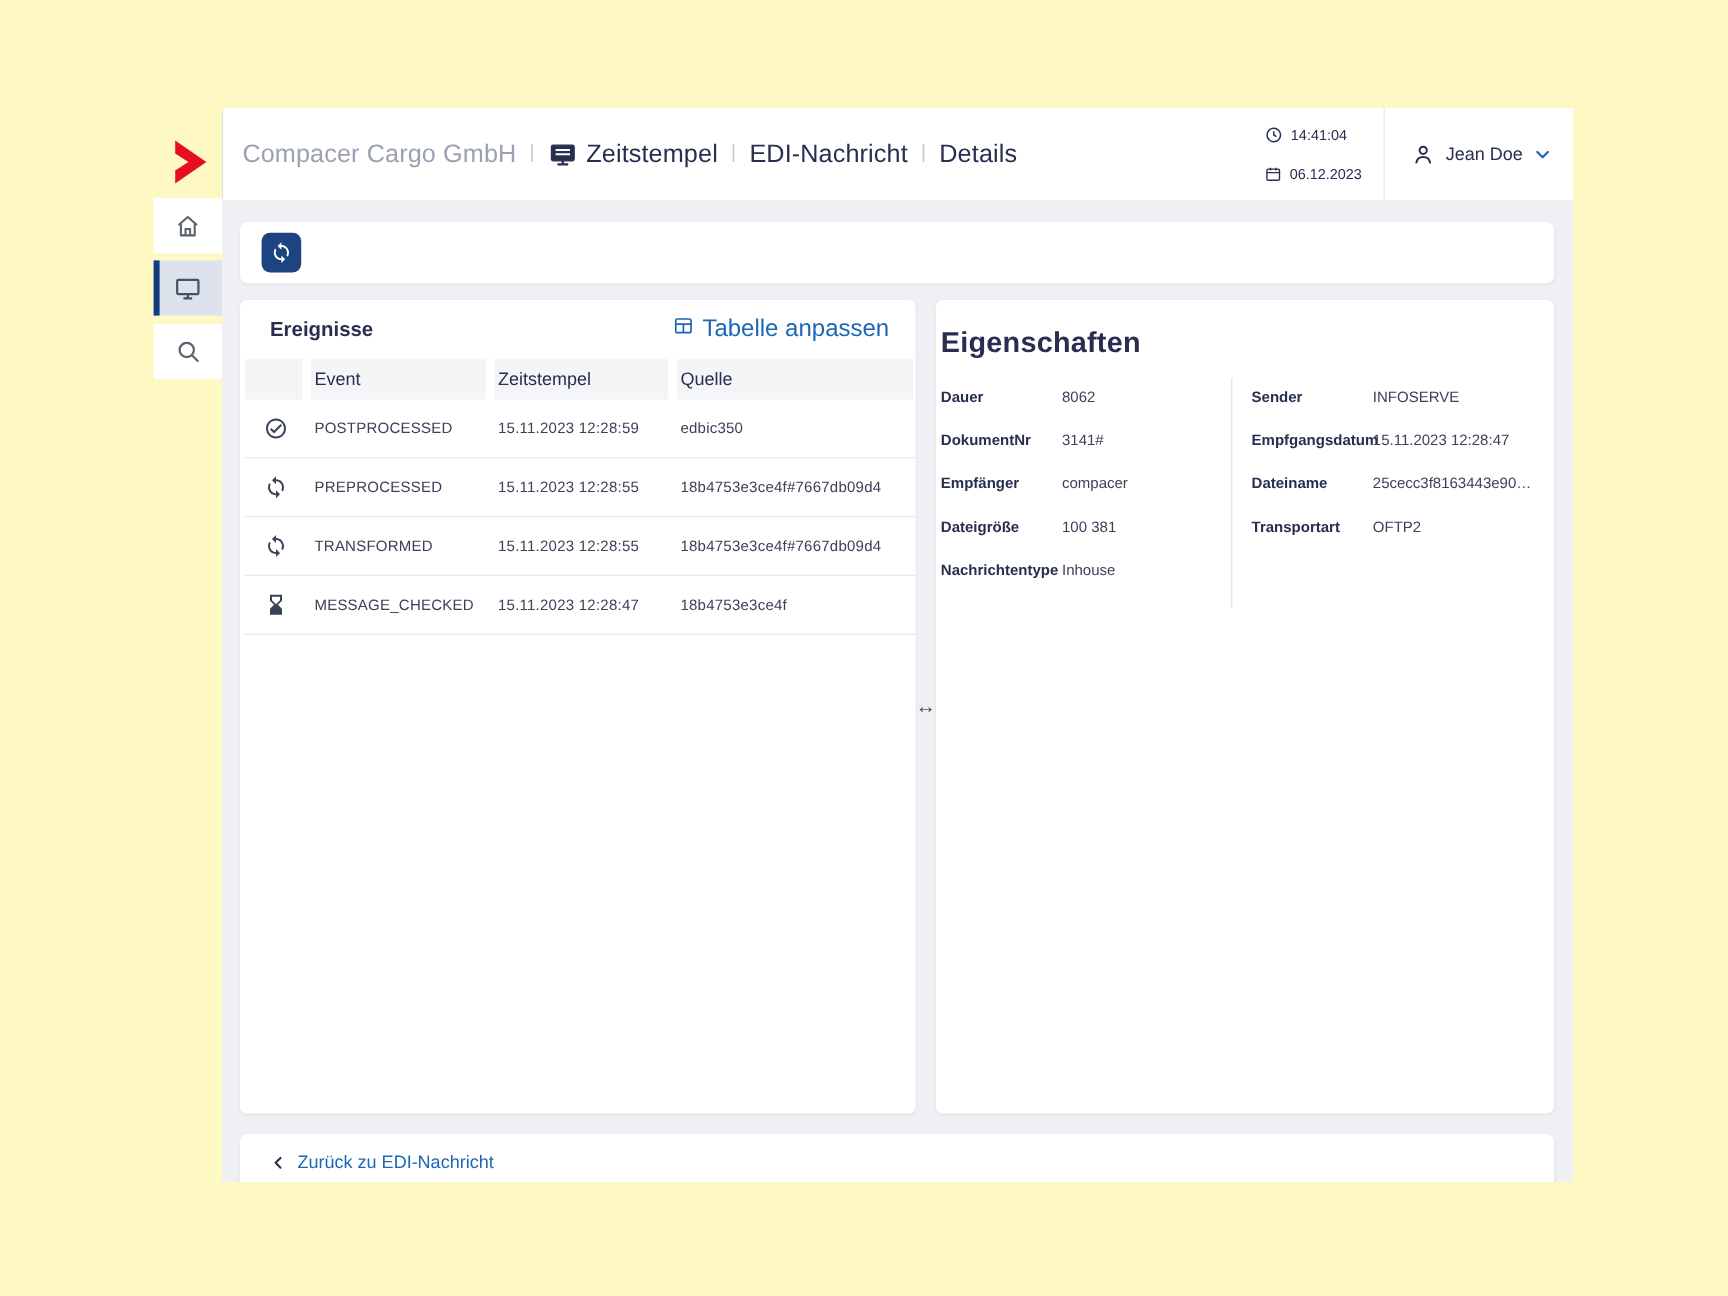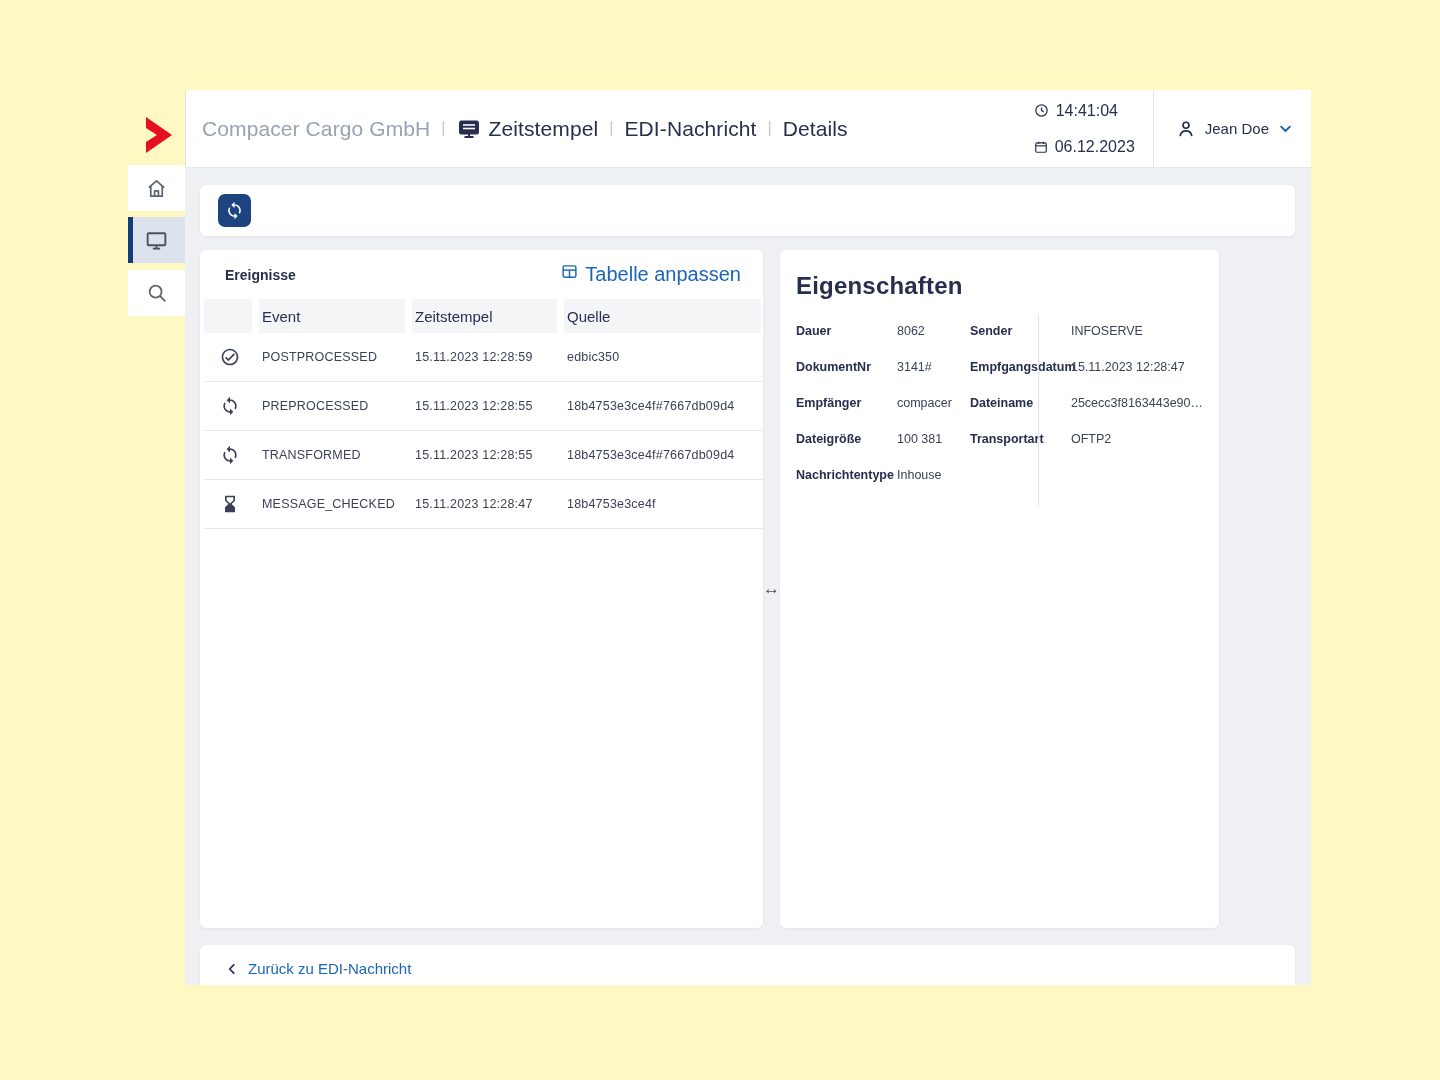--- a/index.html
+++ b/index.html
@@ -20,21 +20,21 @@
   .app-header{position:absolute;left:185px;top:90px;width:1126px;height:78px;
     background:#fff;border-left:1px solid #e2e4ea;border-bottom:1px solid var(--border);
     display:flex;align-items:stretch;}
   .breadcrumb{display:flex;align-items:center;padding-left:16px;gap:11px;
     font-size:21px;letter-spacing:.1px;white-space:nowrap;}
   .company{color:var(--muted);}
   .bc-sep{color:#c3c8d2;font-size:16px;transform:translateY(-1px);}
   .crumb{display:flex;align-items:center;gap:8px;color:var(--navy);font-weight:500;cursor:pointer;}
   .header-right{margin-left:auto;display:flex;align-items:stretch;}
   .datetime{display:flex;flex-direction:column;justify-content:center;gap:18px;
-    padding-right:18px;font-size:16px;color:var(--navy);}
+    padding-right:18px;font-size:12px;color:var(--navy);}
   .dt-row{display:flex;align-items:center;gap:7px;}
   .v-div{width:1px;background:#e4e6ec;}
   .user{display:flex;align-items:center;gap:9px;padding:0 18px 0 22px;cursor:pointer;
     font-size:15px;font-weight:500;color:var(--navy);min-width:145px;}
 
   
   .side-item{position:absolute;left:128px;width:57px;height:46px;display:flex;
     align-items:center;justify-content:center;color:var(--icon-gray);cursor:pointer;background:#fff;}
   .side-item.home{top:165px;}
   .side-item.monitor{top:217px;background:var(--active-bg);color:#4b5160;}
@@ -47,35 +47,35 @@
   .card{position:absolute;background:var(--card);border-radius:6px;
     box-shadow:0 1px 3px rgba(20,30,60,.06);}
   .toolbar-card{left:15px;top:17px;width:1095px;height:51px;}
   .refresh-btn{position:absolute;left:18px;top:9px;width:33px;height:33px;border:none;
     background:var(--btn-blue);border-radius:7px;display:flex;align-items:center;
     justify-content:center;color:#fff;cursor:pointer;}
 
   
   .events-card{left:15px;top:82px;width:563px;height:678px;}
   .events-head{display:flex;align-items:center;padding:13px 22px 0 25px;}
-  .events-title{font-size:14px;font-weight:700;color:var(--navy);}
+  .events-title{font-size:17px;font-weight:700;color:var(--navy);}
   .customize{margin-left:auto;display:flex;gap:7px;color:var(--blue);
     font-size:20px;font-weight:500;cursor:pointer;}
   .t-header{display:flex;gap:7px;margin:13px 0 0 4px;height:34px;}
   .hcell{background:var(--header-cell);display:flex;align-items:center;
     font-size:15px;color:var(--navy);padding-left:3px;}
   .c0{width:48px;} .c1{width:146px;} .c2{width:145px;} .c3{width:197px;}
   .t-row{display:flex;gap:7px;margin-left:4px;height:49px;align-items:center;
     border-bottom:1px solid var(--border);cursor:pointer;}
   .t-row .cell{font-size:12.5px;color:var(--text);letter-spacing:.2px;padding-left:3px;
     white-space:nowrap;overflow:hidden;}
   .cell-icon{display:flex;align-items:center;justify-content:center;color:#2b3150;}
 
   
-  .props-card{left:595px;top:82px;width:439px;height:678px;padding:22px 16px 0 16px;}
+  .props-card{left:595px;top:82px;width:515px;height:678px;padding:22px 16px 0 4px;}
   .props-title{font-size:24px;font-weight:700;color:var(--navy);letter-spacing:.2px;}
   .props-grid{position:relative;margin-top:25px;display:flex;}
   .props-col{display:flex;flex-direction:column;gap:23px;}
   .props-col.left{width:242px;}
   .props-col.right{padding-left:17px;flex:1;}
   .props-divider{position:absolute;left:242px;top:-10px;width:1px;height:192px;background:#dfe2e8;}
   .prop-row{display:flex;font-size:12.5px;line-height:13px;}
   .prop-label{font-weight:700;color:var(--navy);width:101px;flex:none;}
   .prop-value{color:var(--text);white-space:nowrap;}
 

